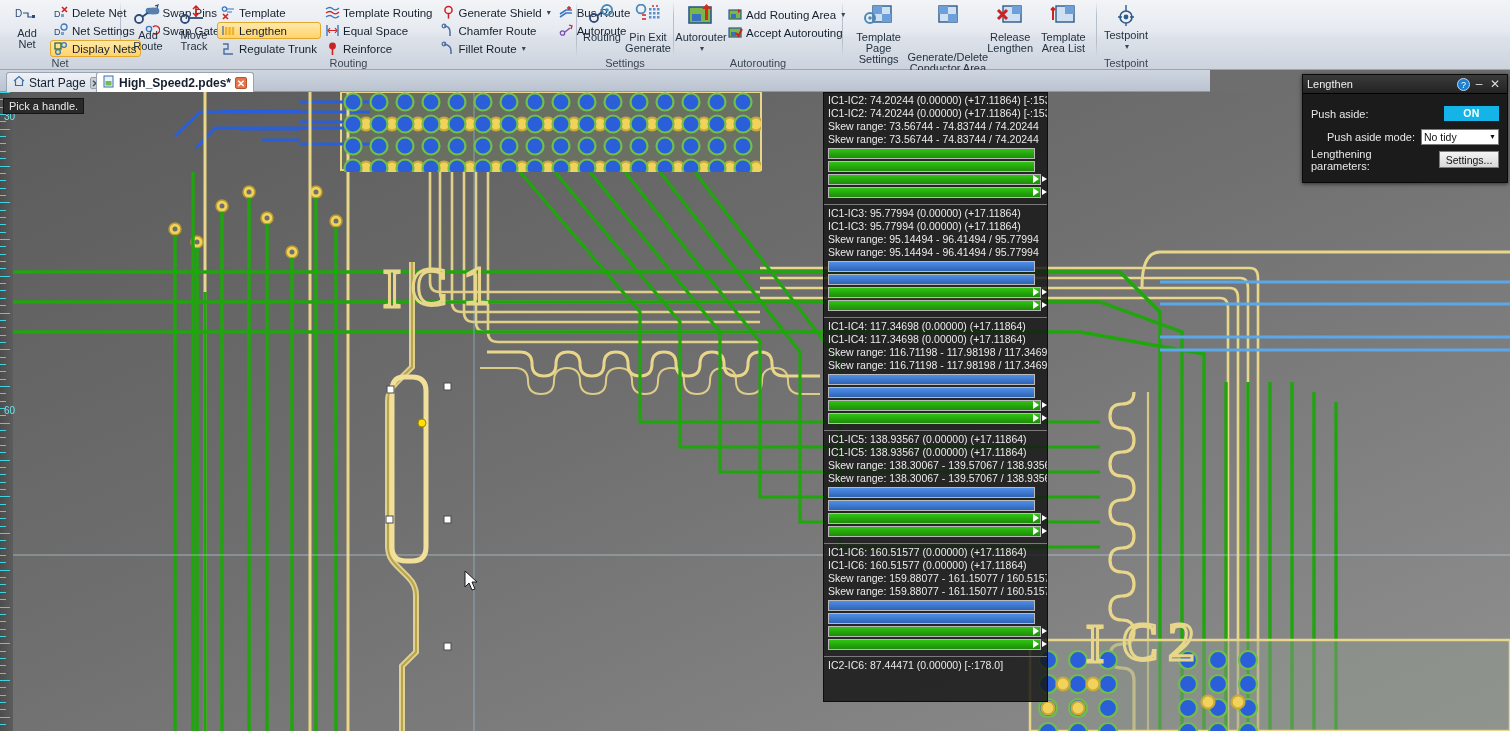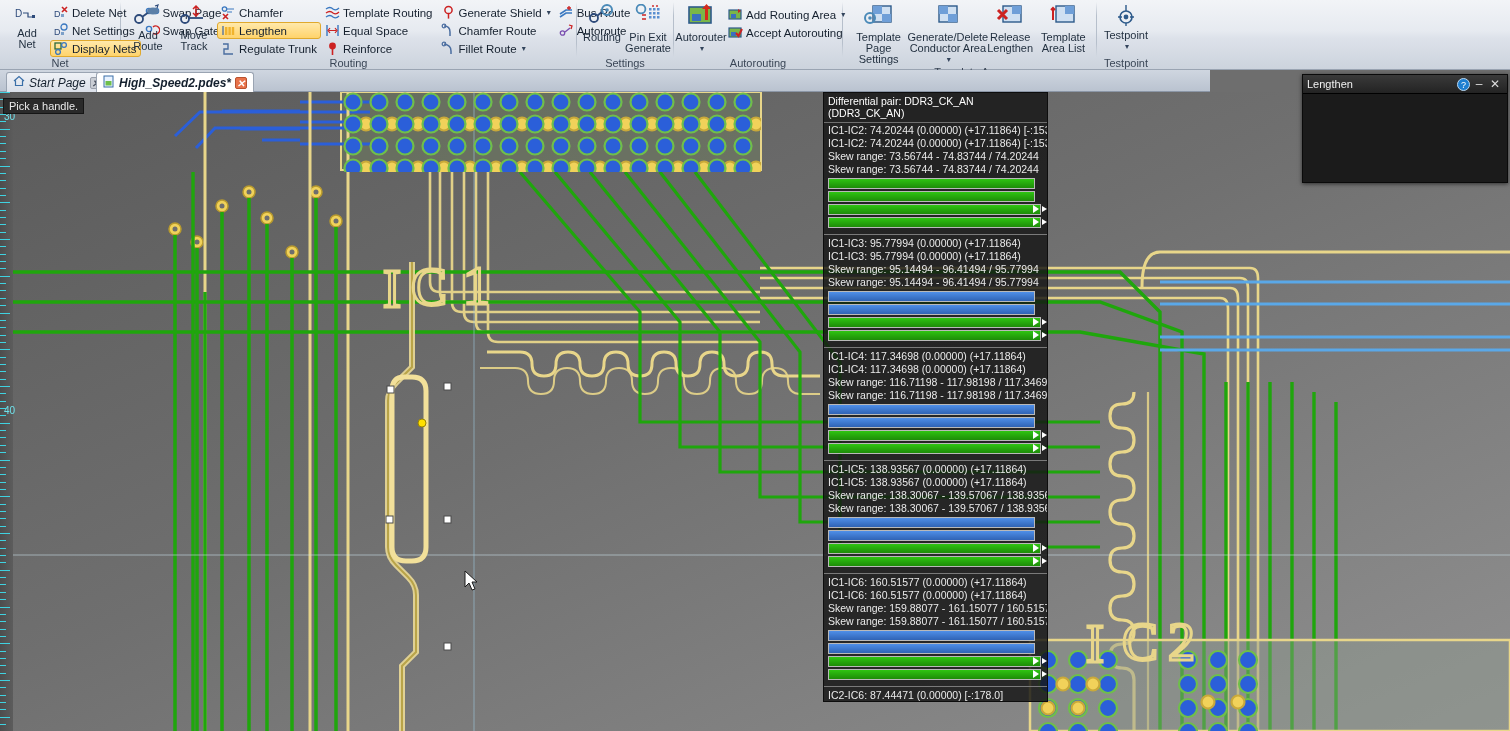--- a/index.html
+++ b/index.html
@@ -42,21 +42,20 @@
     border:1px solid #e0a92d; border-radius:3px;
   }
   .ic { width:15px; height:15px; flex:0 0 15px; position:relative; display:inline-block; }
   .caret { font-size:8px; color:#33445c; margin-left:2px; }
 
   
   #tabstrip {
     position:absolute; left:0; top:70px; width:1210px; height:22px;
     background:linear-gradient(to bottom,#cfd6e0,#bac3d0);
     border-bottom:1px solid #8b96a6;
-    font-style:italic;
   }
   .doctab {
     position:absolute; top:2px; height:20px; display:flex; align-items:center; gap:4px;
     padding:0 6px; font-size:12px; color:#14202e;
     background:linear-gradient(to bottom,#eef1f6,#dbe0e9);
     border:1px solid #9aa4b2; border-bottom:none; border-radius:3px 3px 0 0; cursor:default;
   }
   .doctab.active { background:#ffffff; font-weight:bold;align-items:center; }
   .tabclose {
     width:12px;height:12px;line-height:11px;text-align:center;font-size:10px;font-weight:bold;
@@ -189,21 +188,21 @@
         </div>
       </div>
       <div class="smallcol">
         <div class="smallbtn">
           <span class="ic">
             <svg width="15" height="15" viewBox="0 0 15 15">
               <circle cx="4" cy="6" r="2.6" fill="none" stroke="#3a78c0" stroke-width="1.4"></circle>
               <circle cx="11" cy="6" r="2.6" fill="none" stroke="#3a78c0" stroke-width="1.4"></circle>
             </svg>
           </span>
-          <span>Swap Page</span>
+          <span>Swap Pins</span>
         </div>
         <div class="smallbtn">
           <span class="ic">
             <svg width="15" height="15" viewBox="0 0 15 15">
               <circle cx="4" cy="6" r="2.6" fill="none" stroke="#3a78c0" stroke-width="1.4"></circle>
               <path d="M8 4 a4 4 0 1 1 0 6" fill="none" stroke="#cc2222" stroke-width="1.4"></path>
             </svg>
           </span>
           <span>Swap Gates</span>
         </div>
@@ -239,21 +238,21 @@
       </div>
       <div class="smallcol">
         <div class="smallbtn">
           <span class="ic">
             <svg width="15" height="15" viewBox="0 0 15 15">
               <circle cx="3.5" cy="4" r="2.2" fill="none" stroke="#3a78c0" stroke-width="1.3"></circle>
               <path d="M6 4 h7 M6 7 h5" stroke="#3a78c0" stroke-width="1.2"></path>
               <path d="M2 9 l5 5 M7 9 l-5 5" stroke="#cc2222" stroke-width="1.6"></path>
             </svg>
           </span>
-          <span>Chamfer</span>
+          <span>Template</span>
         </div>
         <div class="smallbtn hl">
           <span class="ic">
             <svg width="15" height="15" viewBox="0 0 15 15">
               <path d="M2 3 v9" stroke="#4a6da0" stroke-width="1.3"></path>
               <rect x="4" y="4" width="2.4" height="8" fill="#f0b32d"></rect>
               <rect x="7.4" y="4" width="2.4" height="8" fill="#f0b32d"></rect>
               <rect x="10.8" y="4" width="2.4" height="8" fill="#f0b32d"></rect>
             </svg>
           </span>
@@ -445,21 +444,21 @@
           <svg width="32" height="24" viewBox="0 0 32 24">
             <rect x="10" y="2" width="18" height="16" fill="#cfe0f2" stroke="#2d5a8a" stroke-width="1.4"></rect>
             <rect x="10" y="2" width="9" height="8" fill="#6f9fd8"></rect>
             <rect x="19" y="10" width="9" height="8" fill="#6f9fd8"></rect>
             <circle cx="7" cy="14" r="5" fill="none" stroke="#4a8ab8" stroke-width="2"></circle>
             <circle cx="7" cy="14" r="1.8" fill="#4a8ab8"></circle>
           </svg>
         </span>
         <span>Template Page Settings</span>
       </div>
-      <div class="bigbtn" style="width:74px;">
+      <div class="bigbtn" style="width:74px;gap:20px;">
         <span class="bicon">
           <svg width="32" height="24" viewBox="0 0 32 24">
             <rect x="7" y="2" width="18" height="16" fill="#cfe0f2" stroke="#2d5a8a" stroke-width="1.4"></rect>
             <rect x="7" y="2" width="9" height="8" fill="#6f9fd8"></rect>
             <rect x="16" y="10" width="9" height="8" fill="#6f9fd8"></rect>
           </svg>
         </span>
         <span>Generate/Delete Conductor Area</span>
         <span class="caret">▾</span>
       </div>
@@ -939,32 +938,31 @@
         <div class="rtick" style="top: 580.65px; width: 6px;"></div>
         <div class="rtick" style="top: 588px; width: 10px;"></div>
         <div class="rtick" style="top: 595.35px; width: 6px;"></div>
         <div class="rtick" style="top: 602.7px; width: 6px;"></div>
         <div class="rtick" style="top: 610.05px; width: 6px;"></div>
         <div class="rtick" style="top: 617.4px; width: 6px;"></div>
         <div class="rtick" style="top: 624.75px; width: 10px;"></div>
         <div class="rtick" style="top: 632.1px; width: 6px;"></div>
       </div>
     <div class="rlabel" style="top:19px;">30</div>
-    <div class="rlabel" style="top:313px;">40</div>
+    <div class="rlabel" style="top:313px;">60</div>
   </div>
 
   <div id="statustip">Pick a handle.</div>
 
   <svg id="cursor" style="left:464px;top:478px;" width="16" height="22">
     <path d="M1 1 L1 17 L5 13 L8 20 L11 19 L8 12 L13 12 Z" fill="#ffffff" stroke="#1a1a1a" stroke-width="1"></path>
   </svg>
 </div>
 
 <div id="infopanel">
-  <div id="panelhdr">Differential pair: DDR3_CK_AN (DDR3_CK_AN)</div>
   <div id="panelbody">
       <div class="grp">
         <div class="gline">IC1-IC2: 74.20244 (0.00000) (+17.11864) [-:153.0]</div>
         <div class="gline">IC1-IC2: 74.20244 (0.00000) (+17.11864) [-:153.0]</div>
         <div class="gline">Skew range: 73.56744 - 74.83744 / 74.20244</div>
         <div class="gline">Skew range: 73.56744 - 74.83744 / 74.20244</div>
         <div class="bars">
           <div class="barrow">
             <div class="bar green" style="width: 207px;"></div>
           </div>
@@ -1096,13 +1094,30 @@
     <span class="sp"></span>
     <span class="hbtn">
       <svg width="13" height="13" viewBox="0 0 13 13">
           <circle cx="6.5" cy="6.5" r="6" fill="#1f7fd0" stroke="#bcd8f0"></circle>
           <text x="6.5" y="10" font-size="9" fill="#fff" text-anchor="middle" font-family="Liberation Sans">?</text>
         </svg>
     </span>
     <span class="hbtn">–</span>
     <span class="hbtn">✕</span>
   </div>
+  <div id="lbody">
+    <div class="lrow">
+      <span class="llabel">Push aside:</span>
+      <span class="toggle-on">ON</span>
+    </div>
+    <div class="lrow">
+      <span class="llabel ind">Push aside mode:</span>
+      <span class="lselect">
+        <span class="sv">No tidy</span>
+        <span class="ar">▼</span>
+      </span>
+    </div>
+    <div class="lrow">
+      <span class="llabel">Lengthening parameters:</span>
+      <span class="lbutton">Settings...</span>
+    </div>
+  </div>
 </div>
 
 </body></html>

